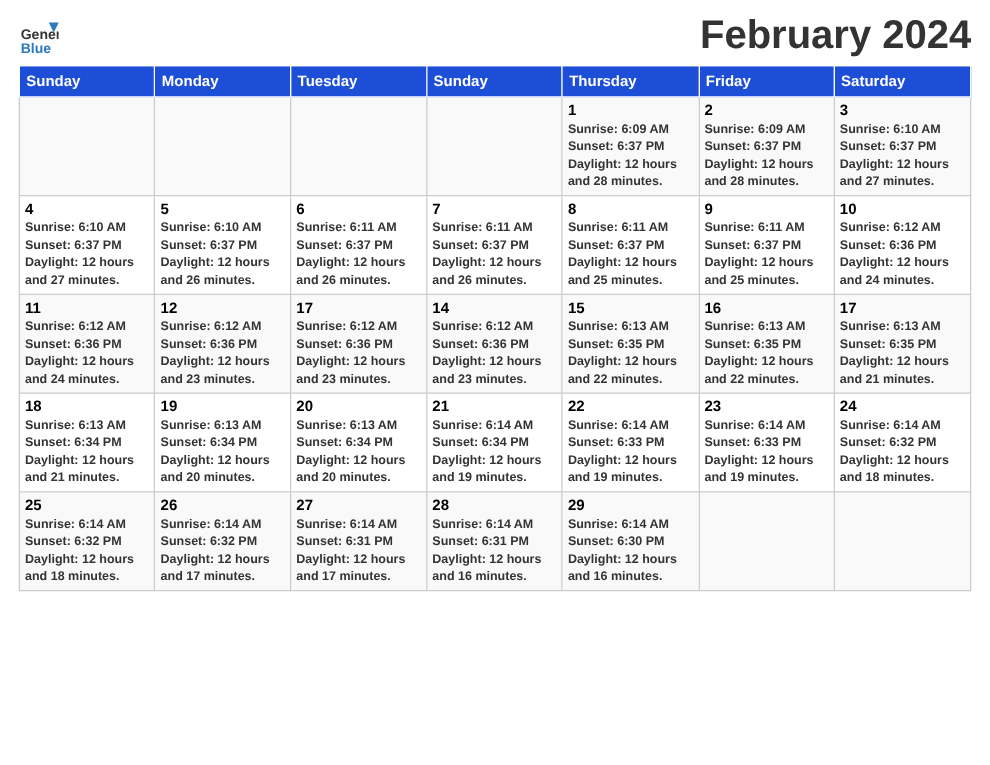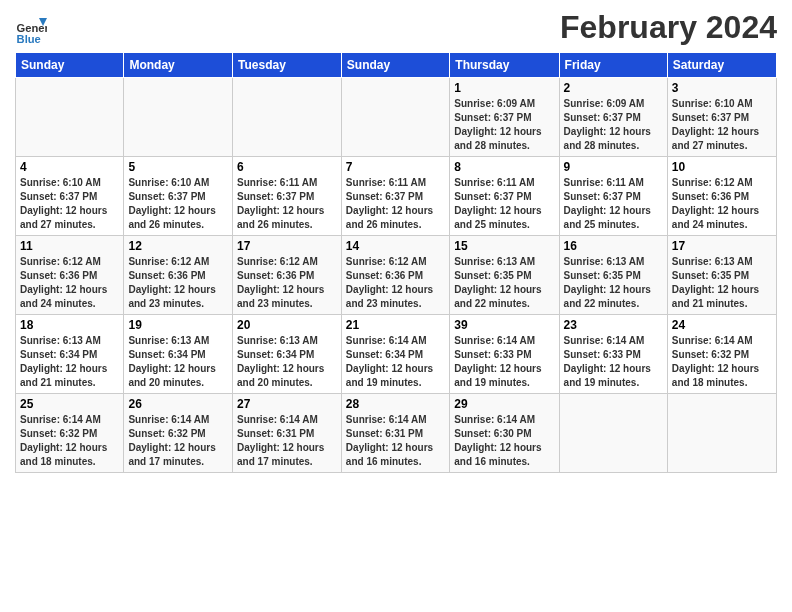--- a/index.html
+++ b/index.html
@@ -269,21 +269,21 @@
 and 20 minutes.</div>
           </td>
           <td>
             <span class="day-num">21</span>
             <div class="day-info">Sunrise: 6:14 AM
 Sunset: 6:34 PM
 Daylight: 12 hours
 and 19 minutes.</div>
           </td>
           <td>
-            <span class="day-num">39</span>
+            <span class="day-num">22</span>
             <div class="day-info">Sunrise: 6:14 AM
 Sunset: 6:33 PM
 Daylight: 12 hours
 and 19 minutes.</div>
           </td>
           <td>
             <span class="day-num">23</span>
             <div class="day-info">Sunrise: 6:14 AM
 Sunset: 6:33 PM
 Daylight: 12 hours

